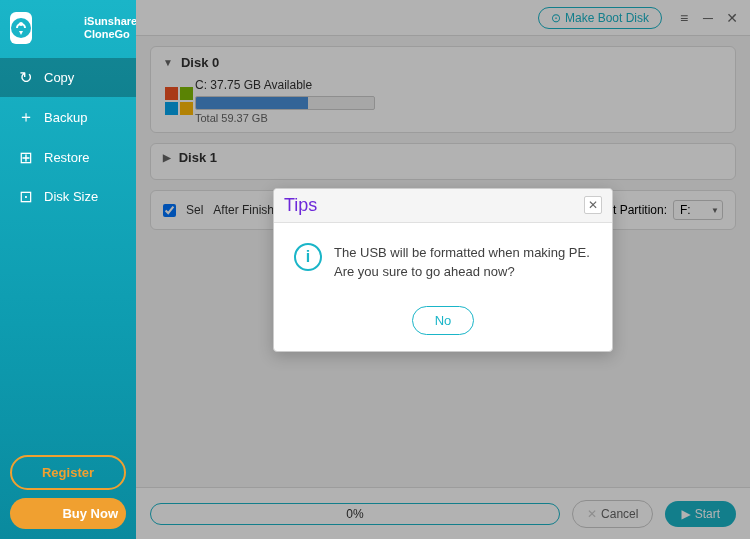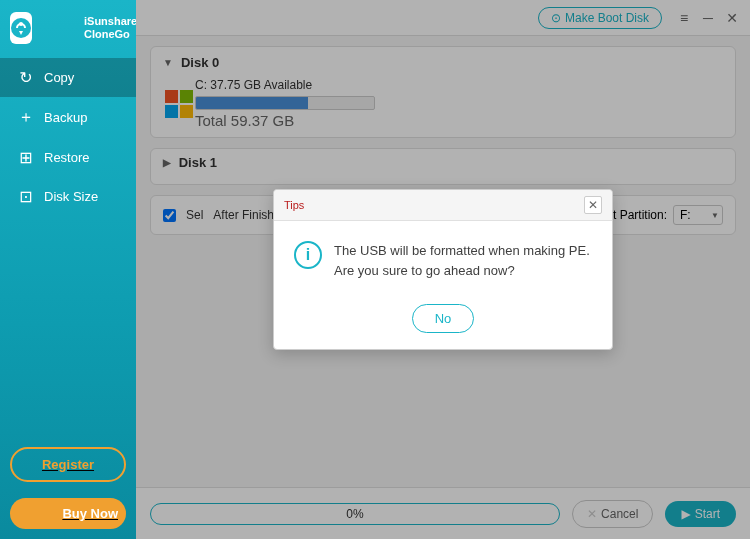--- a/index.html
+++ b/index.html
@@ -68,22 +68,21 @@
       font-size: 16px;
       width: 20px;
       text-align: center;
     }
     .sidebar-bottom {
       margin-top: auto;
       width: 100%;
       padding: 10px;
       display: flex;
       flex-direction: column;
-      gap: 16px;
-      text-decoration: underline;
+      gap: 8px;
     }
     .btn-register {
       width: 100%;
       padding: 8px;
       border: 2px solid #f0a030;
       background: transparent;
       color: #f0a030;
       border-radius: 20px;
       cursor: pointer;
       font-size: 13px;
@@ -198,21 +197,21 @@
       border-radius: 2px;
       background: #f0f0f0;
       overflow: hidden;
     }
     .disk-progress-fill {
       height: 100%;
       background: #4a90d9;
       width: 63%;
     }
     .disk-total {
-      font-size: 15px;
+      font-size: 11px;
       color: #666;
       margin-top: 2px;
     }
 
     
     .disk-section-2 {
       background: white;
       border: 1px solid #e0e0e0;
       border-radius: 6px;
       padding: 6px 12px;
@@ -380,22 +379,22 @@
     .dialog-titlebar {
       background: #f5f5f5;
       border-bottom: 1px solid #e0e0e0;
       padding: 6px 10px;
       display: flex;
       align-items: center;
       justify-content: space-between;
       border-radius: 4px 4px 0 0;
     }
     .dialog-title {
-      font-size: 11px;
-      color: #b91c1c;
+      font-size: 18px;
+      color: #6d28d9;
       font-weight: normal;
       text-align: center;
     }
     .dialog-close {
       width: 18px;
       height: 18px;
       border: 1px solid #ccc;
       background: white;
       cursor: pointer;
       display: flex;

